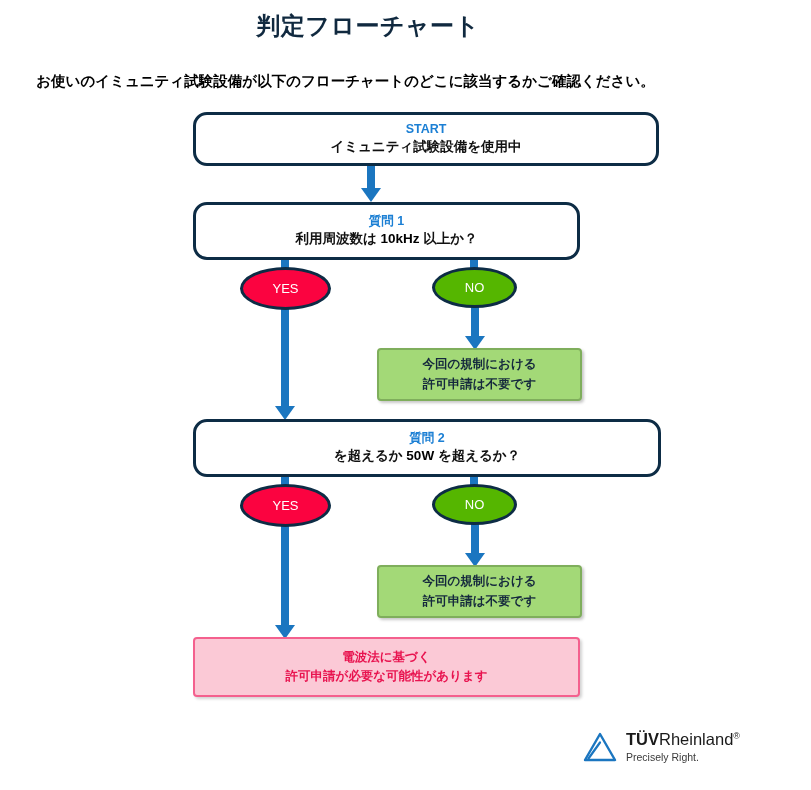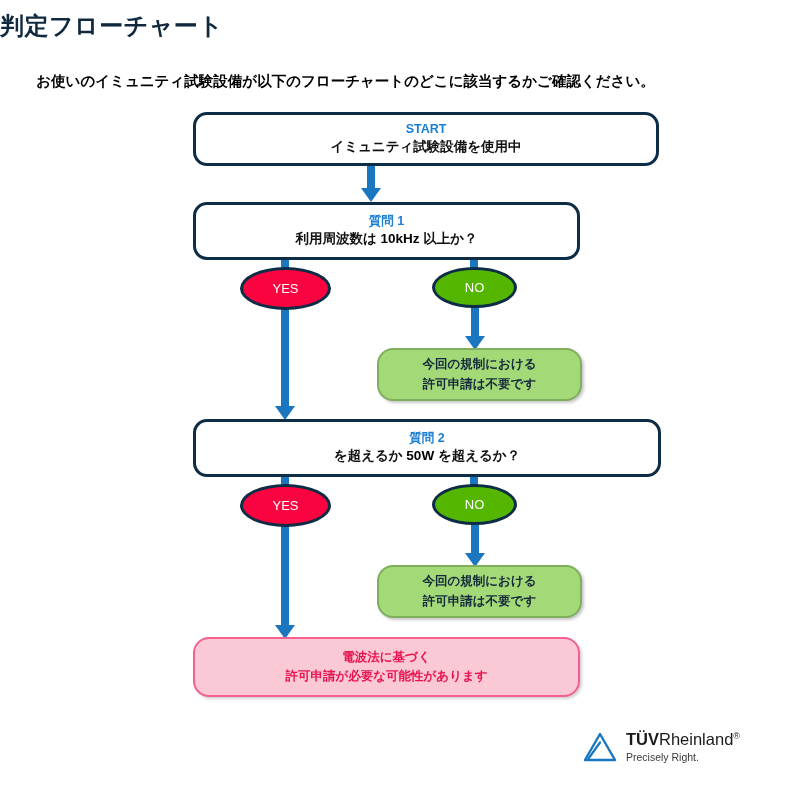--- a/index.html
+++ b/index.html
@@ -13,21 +13,21 @@
     position: relative;
     font-family: "Liberation Sans", "DejaVu Sans", sans-serif;
     overflow: hidden;
   }
 
   .page-title {
     position: absolute;
     left: 0;
     top: 10px;
     width: 736px;
-    text-align: left;
+    text-align: center;
     font-size: 24px;
     font-weight: bold;
     color: #10293f;
     letter-spacing: 0.5px;
   }
   .page-subtitle {
     position: absolute;
     left: 0;
     top: 72px;
     width: 691px;
@@ -73,21 +73,21 @@
     margin-top: 1px;
   }
   .node-box .line2 .hl {
     color: #000000;
   }
 
   
   .result-box {
     position: absolute;
     box-sizing: border-box;
-    border-radius: 16px;
+    border-radius: 4px;
     display: flex;
     flex-direction: column;
     align-items: center;
     justify-content: center;
     text-align: center;
     z-index: 3;
     line-height: 1.55;
     font-size: 12.5px;
     font-weight: bold;
   }

